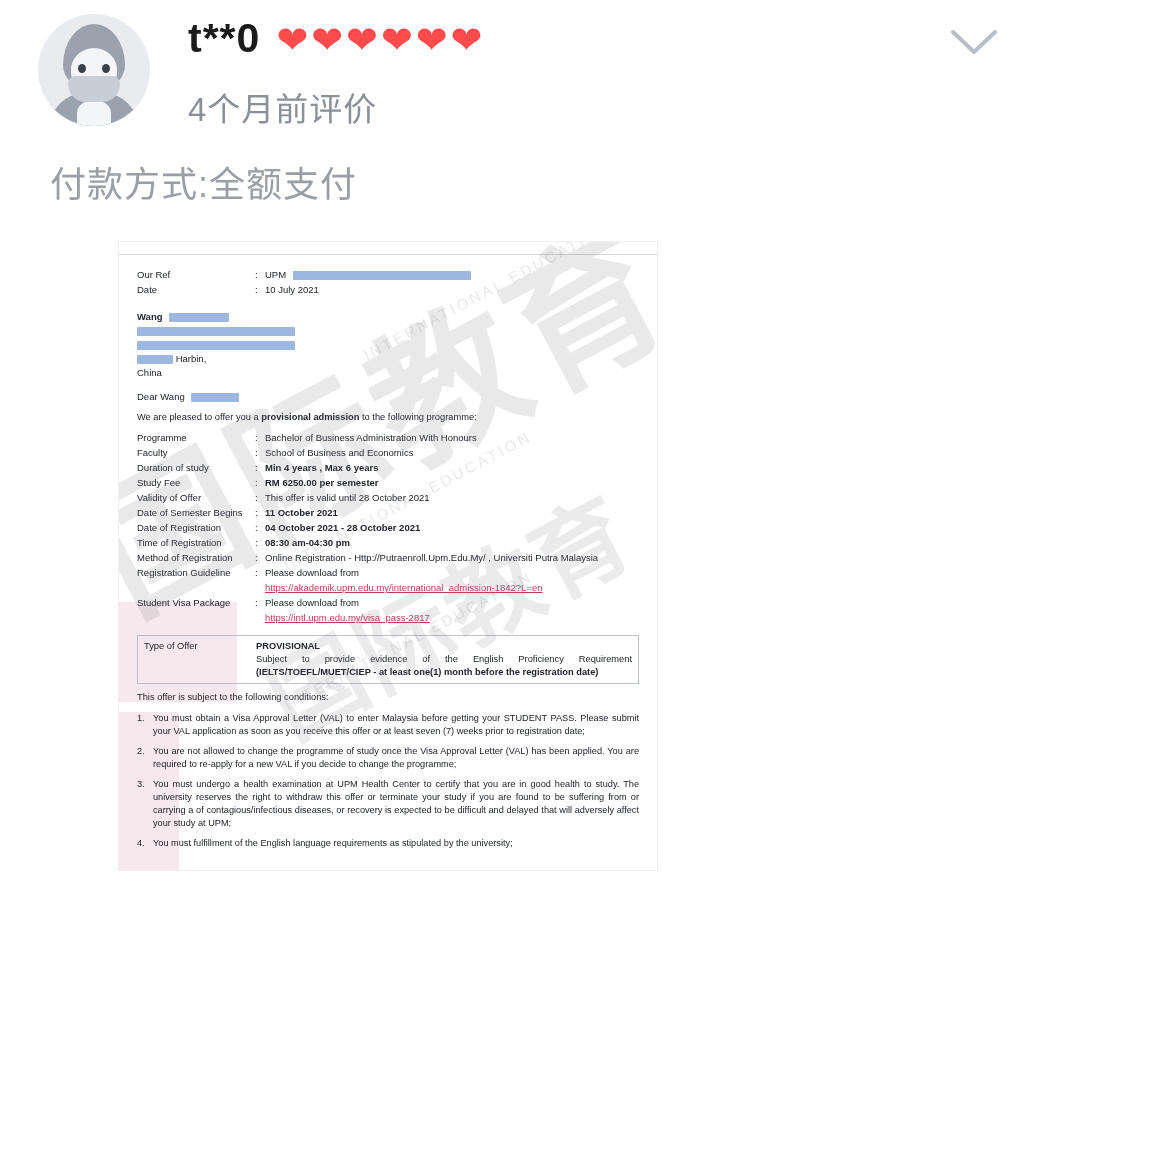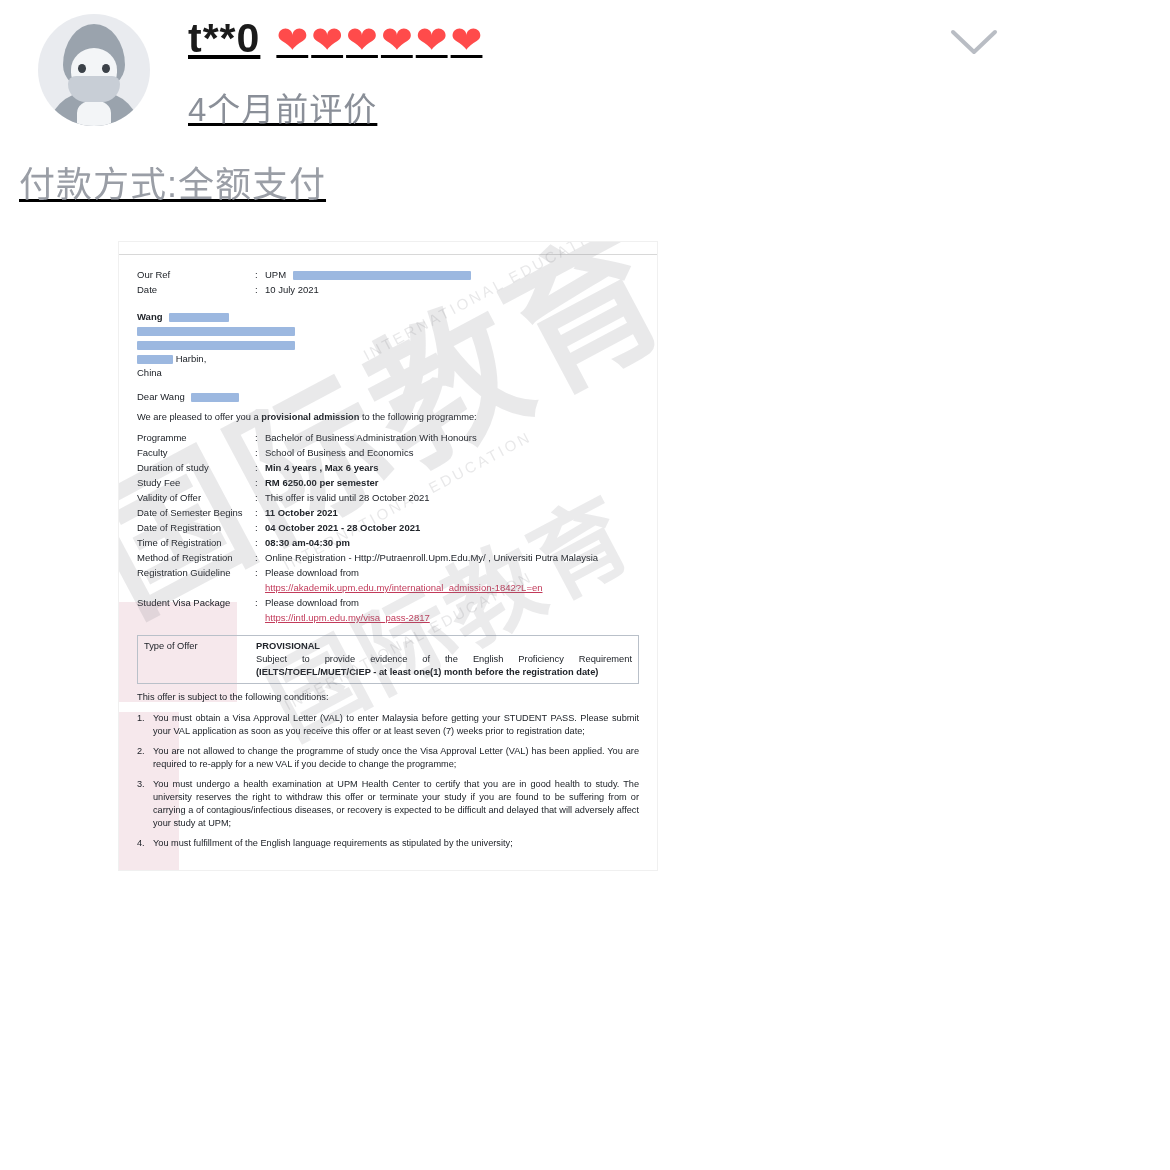--- a/index.html
+++ b/index.html
@@ -8,21 +8,20 @@
     width: 1170px; height: 1170px;
     background: #ffffff;
     font-family: "Liberation Sans", "DejaVu Sans", sans-serif;
     overflow: hidden;
   }
   .page {
     position: relative;
     width: 1031px;
     height: 1170px;
     background: #fff;
-    text-decoration: underline;
   }
 
   
   .review-header {
     display: flex;
     align-items: flex-start;
     padding: 14px 24px 0 38px;
     position: relative;
   }
   .avatar {
@@ -122,21 +121,21 @@
     position: absolute;
     right: 30px;
     top: 22px;
     width: 54px;
     height: 40px;
   }
   .chevron svg { display: block; }
 
   
   .pay-method {
-    margin: 24px 38px 0 19px;
+    margin: 24px 38px 0 50px;
     font-size: 36px;
     color: #9a9ea6;
     letter-spacing: 1px;
     font-weight: 500;
   }
   .review-body {
     margin: 22px 30px 0 38px;
     font-size: 40px;
     line-height: 1.55;
     color: #16181c;

